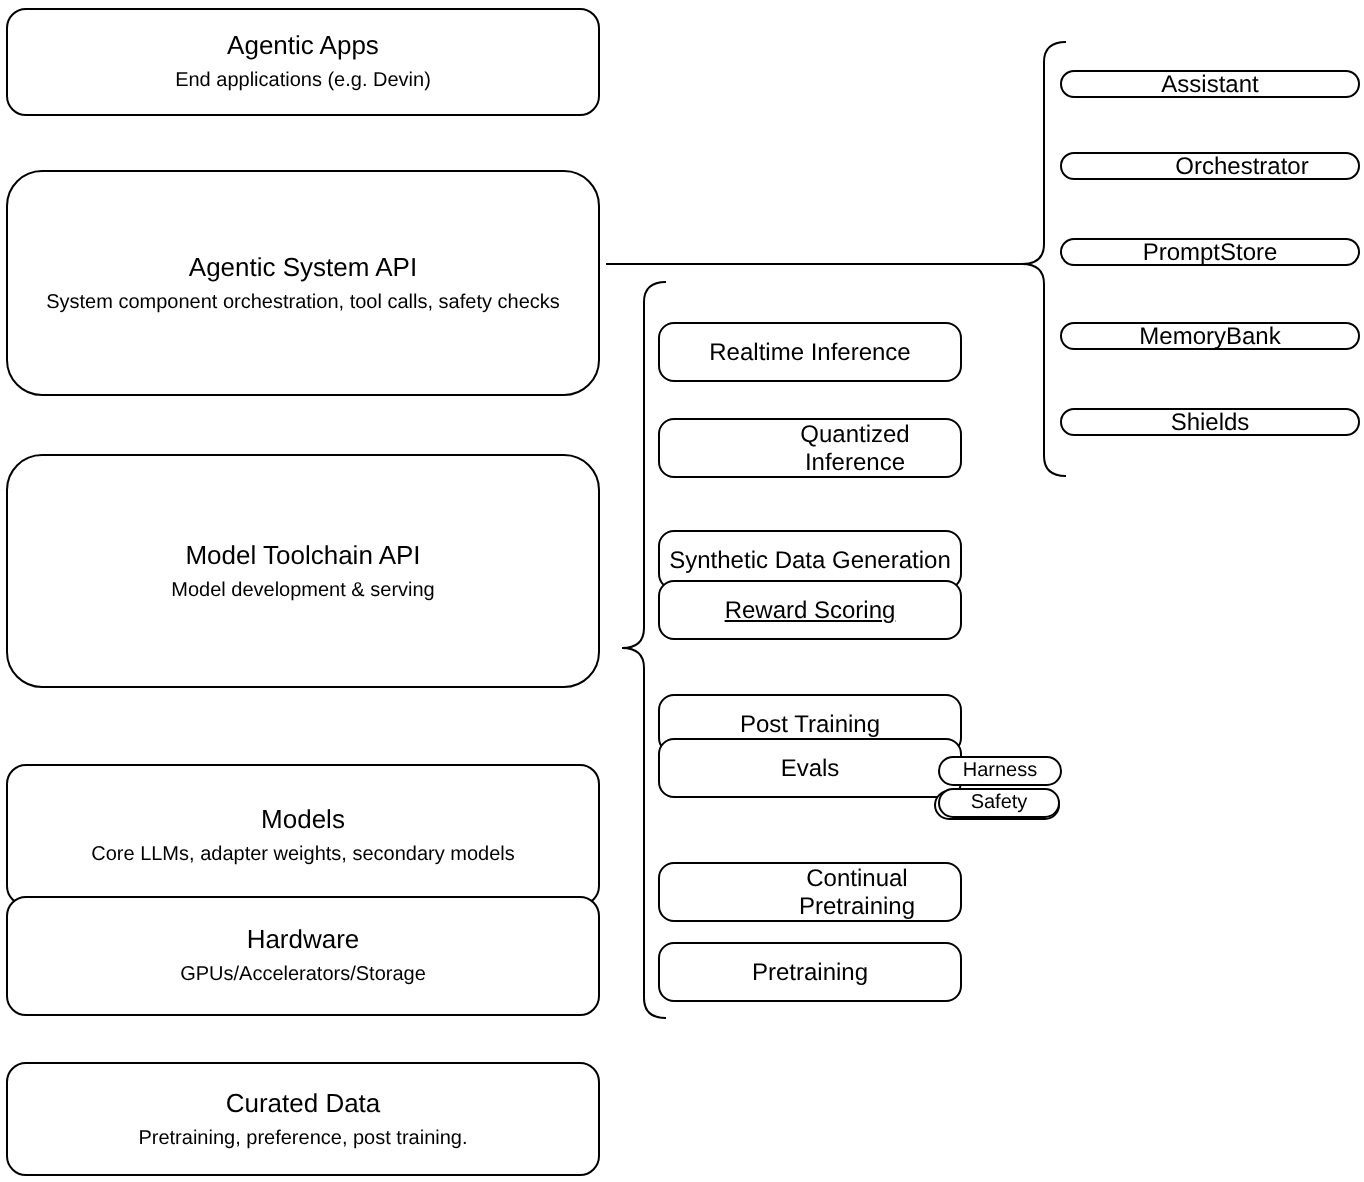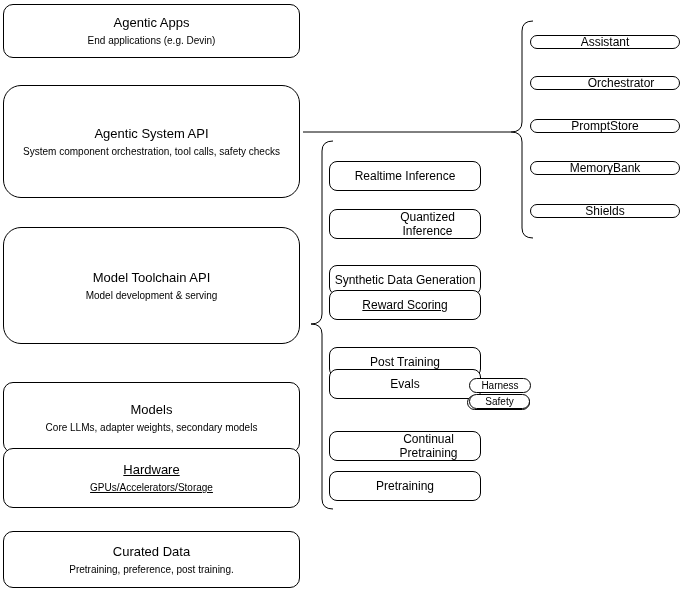--- a/index.html
+++ b/index.html
@@ -83,21 +83,21 @@
   <div class="node lbox r18" style="top:227px; height:117px;">
     <div class="title">Model Toolchain API</div>
     <div class="subtitle">Model development &amp; serving</div>
   </div>
 
   <div class="node lbox r10" style="top:370px; height:71px;margin-top:12px;">
     <div class="title">Models</div>
     <div class="subtitle">Core LLMs, adapter weights, secondary models</div>
   </div>
 
-  <div class="node lbox r10" style="top:448px; height:60px;text-decoration:underline;">
+  <div class="node lbox r10" style="top:448px; height:60px;">
     <div class="title">Hardware</div>
     <div class="subtitle">GPUs/Accelerators/Storage</div>
   </div>
 
   <div class="node lbox r10" style="top:531px; height:57px;">
     <div class="title">Curated Data</div>
     <div class="subtitle">Pretraining, preference, post training.</div>
   </div>
 
   <div class="node mbox" style="top:161px;">

